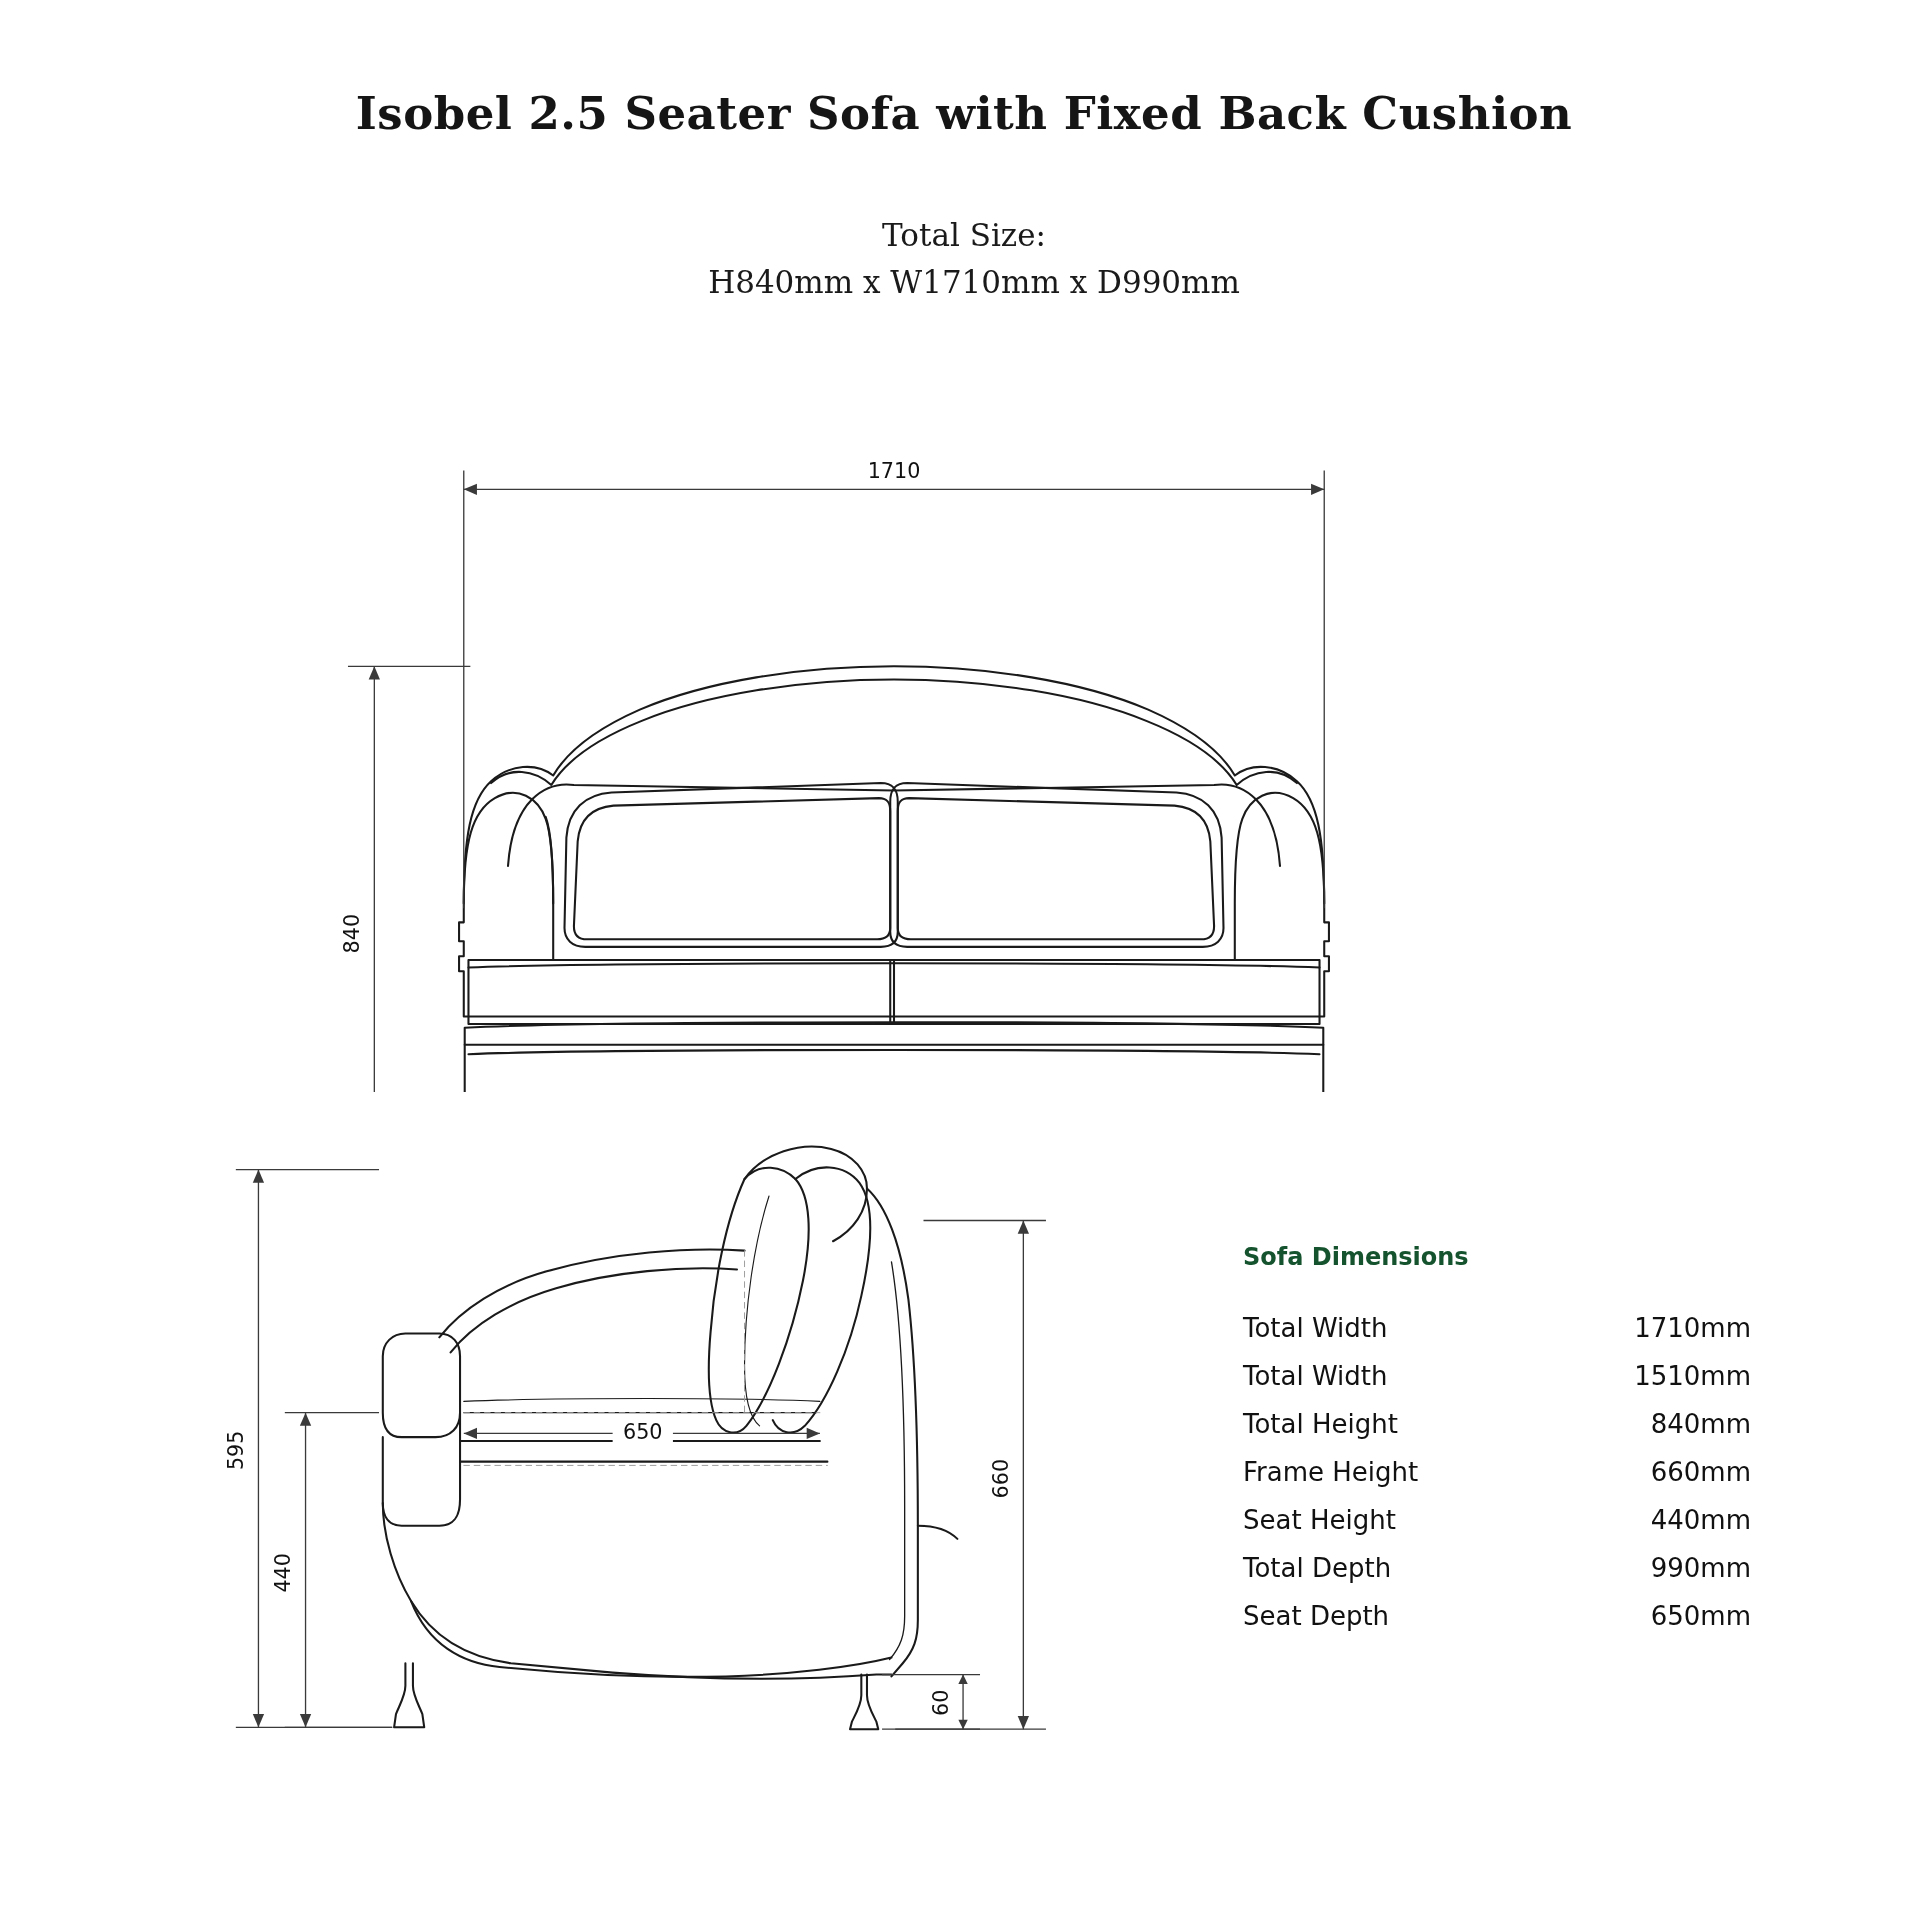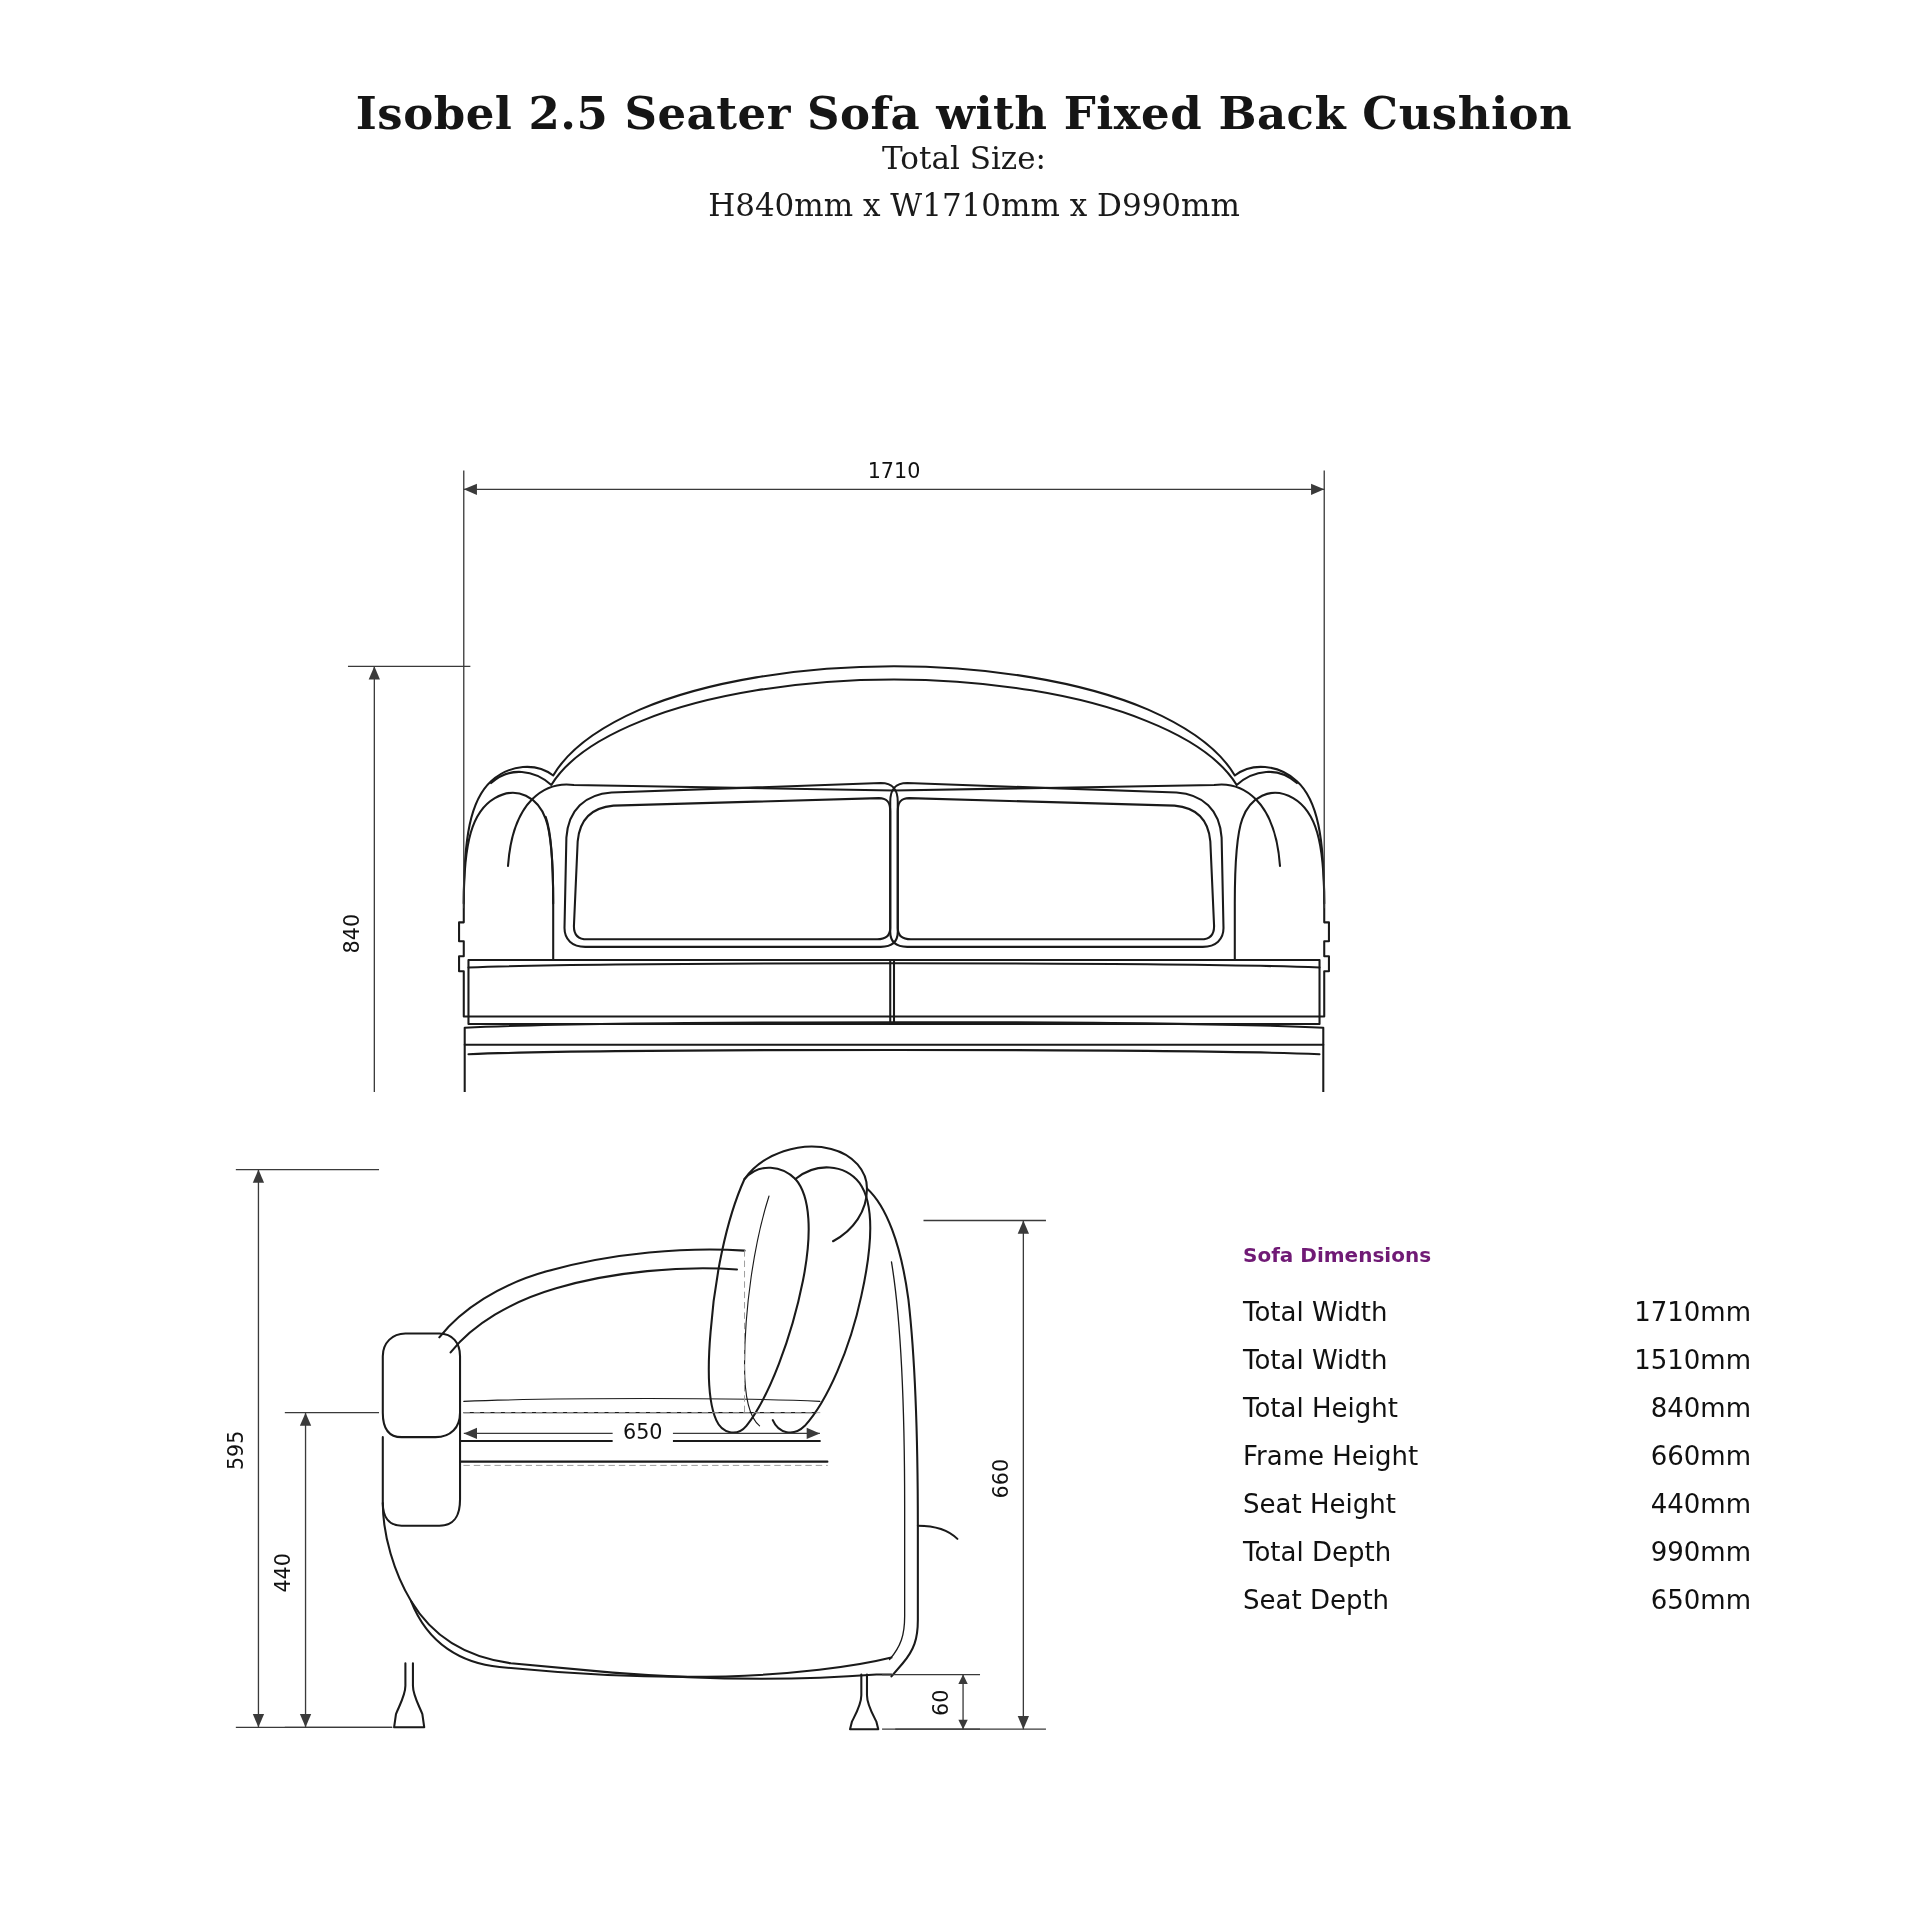--- a/index.html
+++ b/index.html
@@ -31,21 +31,21 @@
     letter-spacing: 0.5px;
     margin-top: 87px;
     color: #151515;
   }
   .subtitle-line {
     font-family: "DejaVu Serif", serif;
     font-size: 31px;
     font-weight: 400;
     color: #1a1a1a;
   }
-  .subtitle-1 { }
+  .subtitle-1 { margin-top: 77px; }
   .subtitle-2 { margin-top: 11.3px; padding-left: 20px; }
 
   
   .front-view {
     position: absolute;
     left: 235px;
     top: 395px;
     width: 1318px;
     height: 697px;
   }
@@ -66,23 +66,23 @@
   
   .spec {
     position: absolute;
     left: 1243px;
     top: 1243px;
     width: 508px;
   }
   .spec-title {
     font-family: "DejaVu Sans", sans-serif;
     font-weight: bold;
-    font-size: 20px;
-    color: #701a75;
-    margin-bottom: 30px;
+    font-size: 24px;
+    color: #14532d;
+    margin-bottom: 42px;
   }
   .spec-row {
     display: flex;
     justify-content: space-between;
     align-items: baseline;
     font-family: "DejaVu Sans", sans-serif;
     font-size: 26px;
     color: #111;
     margin-bottom: 18px;
   }

